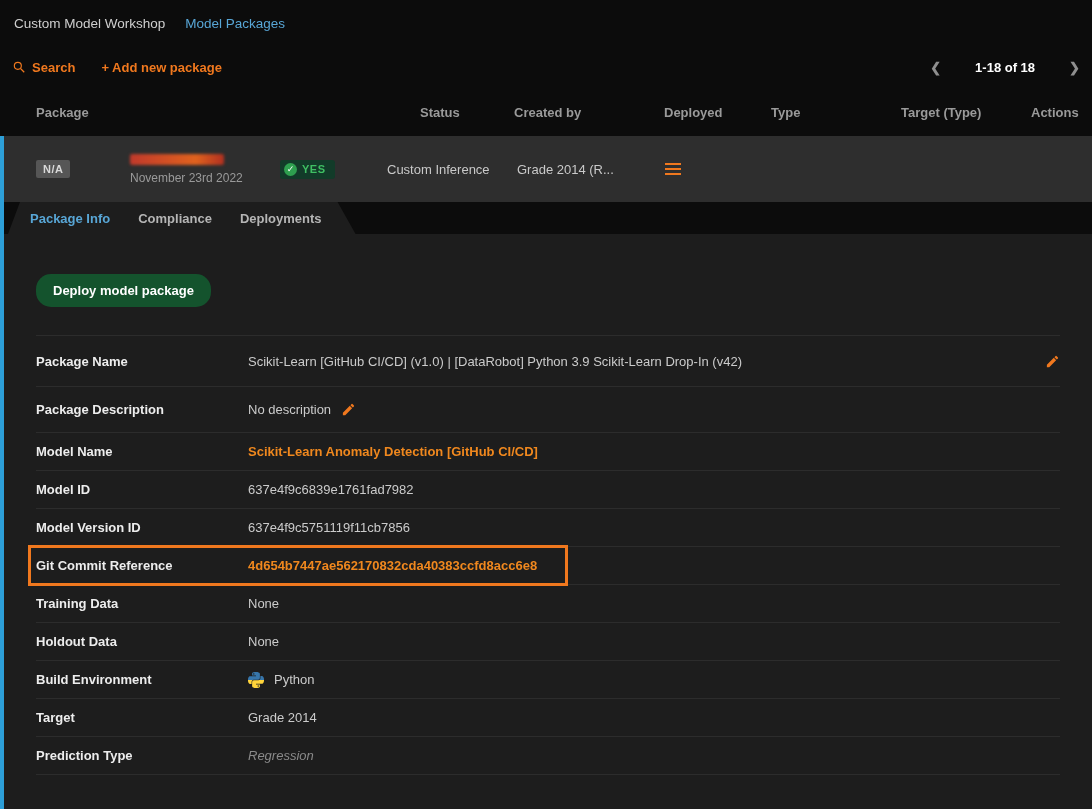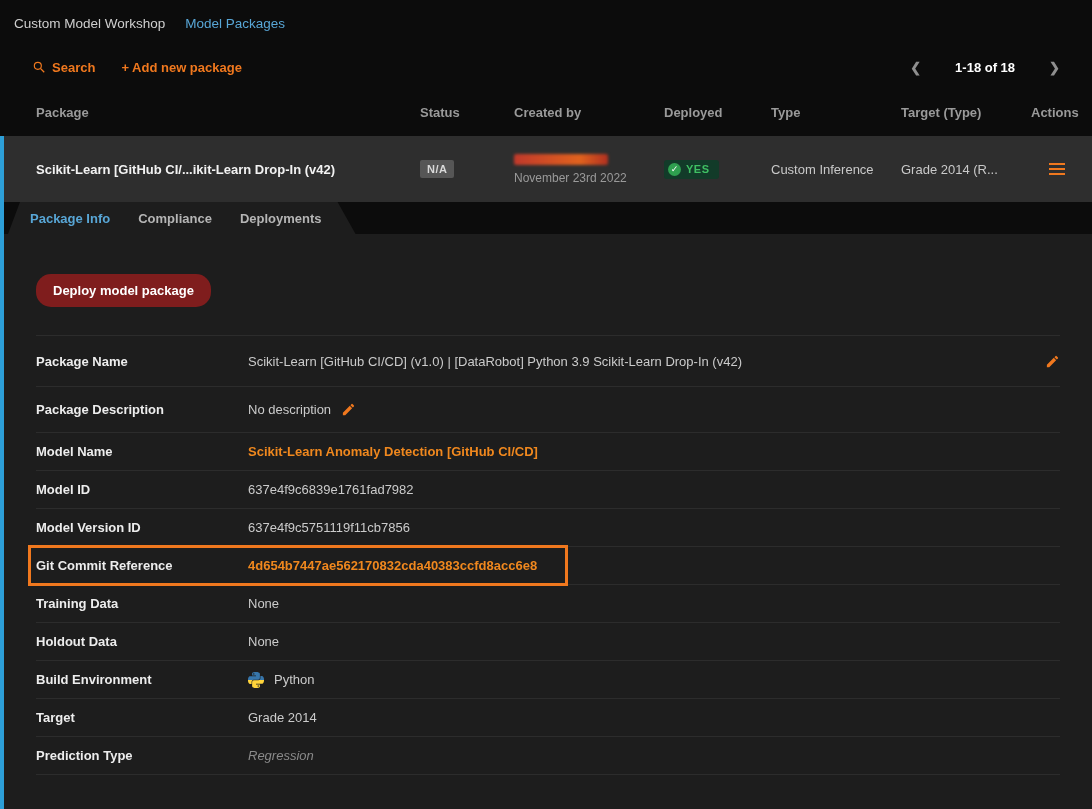--- a/index.html
+++ b/index.html
@@ -11,21 +11,21 @@
     overflow:hidden;
     position:relative;
   }
 
   
   .topbar { height:46px; display:flex; align-items:center; padding:0 14px; gap:20px; font-size:13.5px; }
   .crumb { color:#cfcfcf; }
   .nav-link { color:#58a6d6; cursor:pointer; }
 
   
-  .toolbar { height:42px; display:flex; align-items:center; padding:0 32px; gap:26px; font-size:13px; font-weight:bold; }
+  .toolbar { height:42px; display:flex; align-items:center; padding:0 12px; gap:26px; font-size:13px; font-weight:bold; }
   .tool-item { color:#f0781e; display:flex; align-items:center; gap:6px; cursor:pointer; }
   .pagination { margin-left:auto; display:flex; align-items:center; gap:34px; }
   .chev { color:#8f8f8f; font-size:13px; cursor:pointer; }
   .page-count { color:#ffffff; font-weight:bold; font-size:13px; }
 
   
   .thead { display:flex; align-items:center; height:48px; padding-left:36px; font-size:13px; color:#9a9a9a; font-weight:bold; }
   .col-package { width:384px; }
   .col-status  { width:94px; }
   .col-created { width:150px; }
@@ -49,21 +49,21 @@
   .tabs-area { height:32px; background:#0c0c0c; display:flex; align-items:stretch; padding-left:8px; }
   .tabstrip { display:flex; align-items:center; gap:28px; background:#1d1d1d; padding:0 34px 0 22px;
               clip-path:polygon(12px 0, calc(100% - 18px) 0, 100% 100%, 0 100%); }
   .tab { font-size:13px; font-weight:bold; color:#b5b5b5; cursor:pointer; white-space:nowrap; }
   .tab.active { color:#58a6d6; }
 
   
   .panel { height:575px; background:#1d1d1d; overflow:hidden; }
   .blue-stripe { position:absolute; left:0; top:136px; bottom:0; width:4px; background:#2d9fd8; }
 
-  .deploy-btn { margin:40px 0 28px 36px; background:#7f1d1d; color:#fff; font-weight:bold; font-size:13px;
+  .deploy-btn { margin:40px 0 28px 36px; background:#14532d; color:#fff; font-weight:bold; font-size:13px;
                 border:none; border-radius:15px; padding:9px 17px; cursor:pointer; }
 
   .fields { }
   .field-row { display:flex; align-items:center; min-height:38px; margin:0 32px 0 36px;
                border-bottom:1px solid #2c2c2c; font-size:13px; position:relative; }
   .field-row.first { min-height:52px; border-top:1px solid #2c2c2c; }
   .field-row.second { min-height:46px; }
   .f-label { width:212px; flex-shrink:0; font-weight:bold; color:#ededed; }
   .f-value { color:#cbcbcb; display:flex; align-items:center; gap:10px; flex:1; }
   .orange-link { color:#f0881e; font-weight:bold; cursor:pointer; }
@@ -103,21 +103,20 @@
   <span class="col-package">Package</span>
   <span class="col-status">Status</span>
   <span class="col-created">Created by</span>
   <span class="col-deployed">Deployed</span>
   <span class="col-type">Type</span>
   <span class="col-target">Target (Type)</span>
   <span class="col-actions">Actions</span>
 </div>
 
 <div class="trow">
-  <span class="col-package pkg-name">Scikit-Learn [GitHub CI/...ikit-Learn Drop-In (v42)</span>
   <span class="col-status">
     <span class="badge-na">N/A</span>
   </span>
   <span class="col-created">
     <span class="redacted" style="display:block;"></span>
     <span class="created-date">November 23rd 2022</span>
   </span>
   <span class="col-deployed">
     <span class="badge-yes">
       <span class="yes-circle">✓</span>

